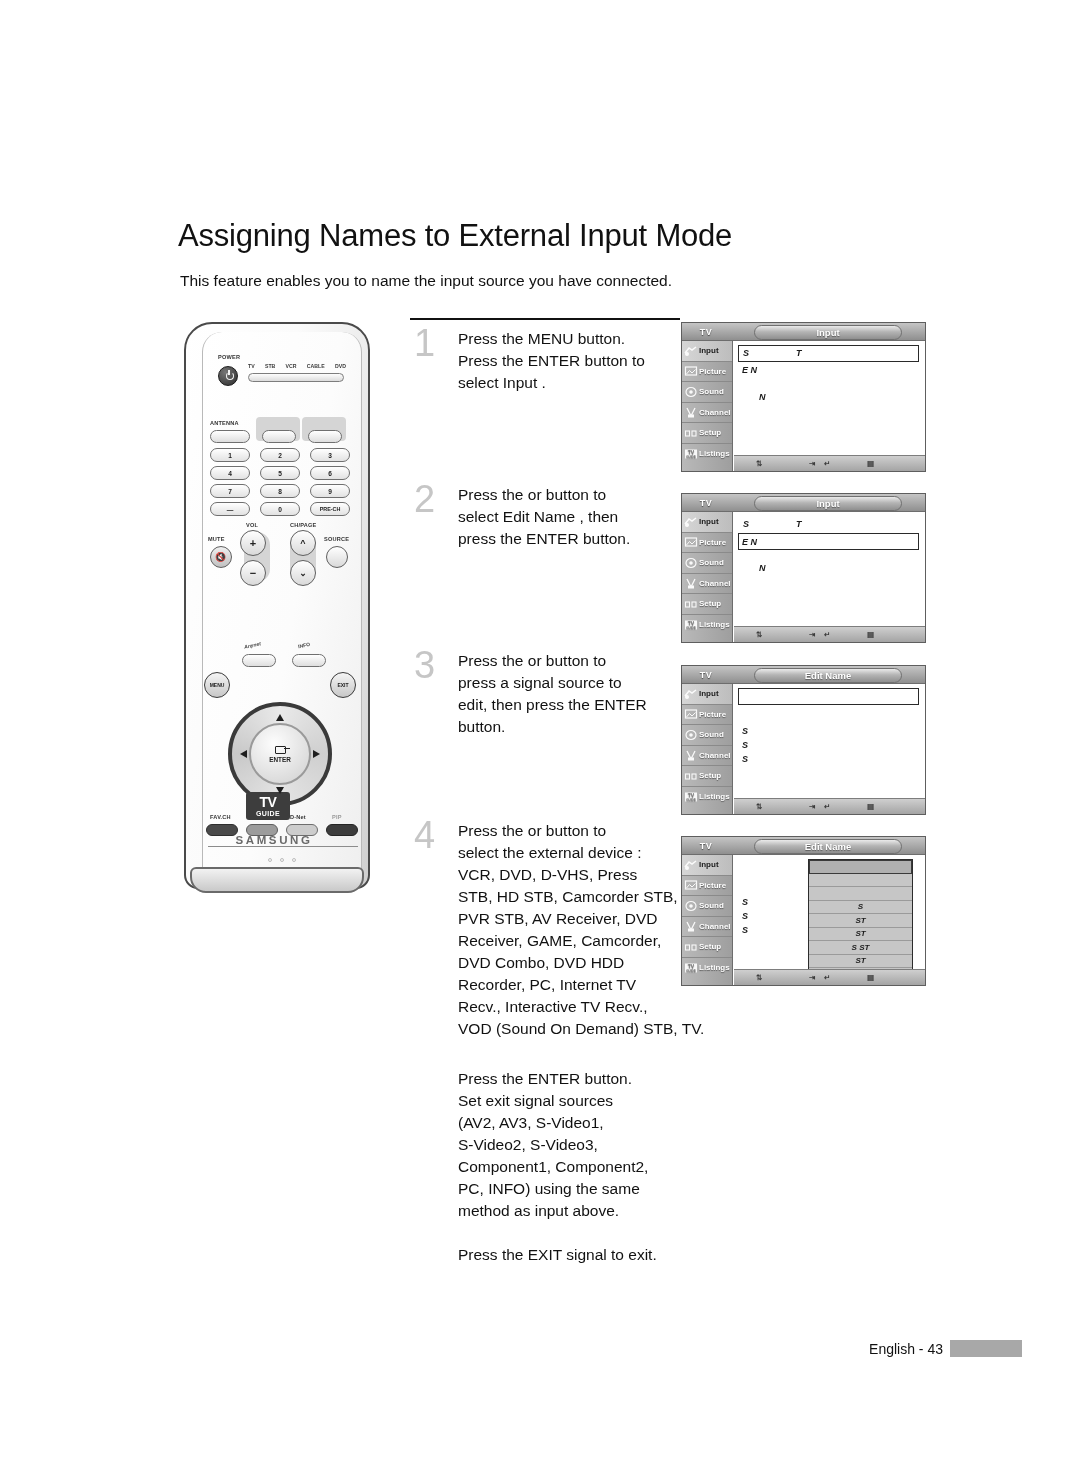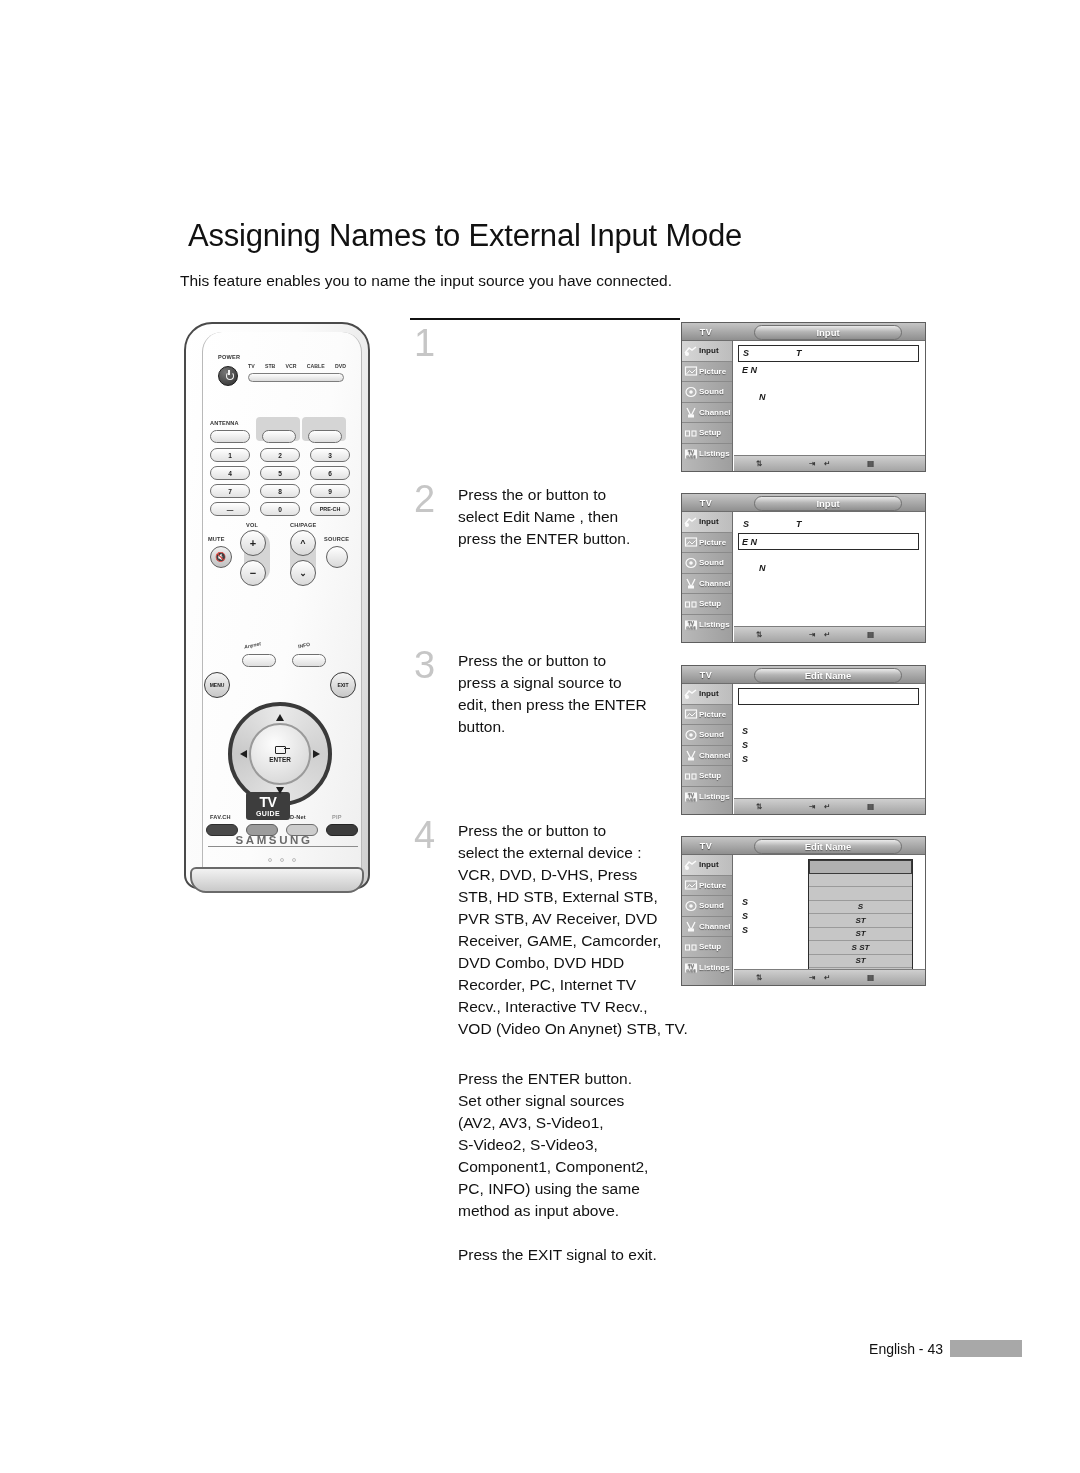--- a/index.html
+++ b/index.html
@@ -10,21 +10,21 @@
     font-family:"Liberation Sans", sans-serif;
     color:#000;
     position:relative;
     overflow:hidden;
   }
 
   
   .page-title{
     position:absolute; left:178px; top:218px;
     font-size:31px; font-weight:400; letter-spacing:-0.2px;
-    color:#111; white-space:nowrap;margin-left:10px;
+    color:#111; white-space:nowrap;
   }
   .page-intro{
     position:absolute; left:180px; top:272px;
     font-size:15.5px; color:#111; white-space:nowrap;
   }
 
   
   .remote-wrap{ position:absolute; left:178px; top:322px; width:200px; height:595px; }
   .remote-body{
     position:absolute; left:6px; top:0; width:186px; height:567px;
@@ -344,20 +344,25 @@
   </div>
   <div class="samsung-logo">SAMSUNG</div>
   <div class="remote-base"></div>
 </div>
 
 <div class="steps">
   <div class="rule"></div>
 
   <div class="step" style="min-height:150px;">
     <div class="step-num">1</div>
+    <div class="step-text">
+      <div>Press the MENU button.</div>
+      <div>Press the ENTER button to</div>
+      <div>select  Input .</div>
+    </div>
   </div>
 
   <div class="step" style="min-height:160px;">
     <div class="step-num">2</div>
     <div class="step-text">
       <div>Press the    or     button to</div>
       <div>select  Edit Name , then</div>
       <div>press the ENTER button.</div>
     </div>
   </div>
@@ -371,34 +376,34 @@
       <div>button.</div>
     </div>
   </div>
 
   <div class="step" style="min-height:0;">
     <div class="step-num">4</div>
     <div class="step-text" style="width:268px;">
       <div>Press the    or     button to</div>
       <div>select the external device :</div>
       <div>VCR, DVD, D-VHS, Press</div>
-      <div>STB, HD STB, External STB,</div>
+      <div>STB, HD STB, Camcorder STB,</div>
       <div>PVR STB, AV Receiver, DVD</div>
       <div>Receiver, GAME, Camcorder,</div>
       <div>DVD Combo, DVD HDD</div>
       <div>Recorder, PC, Internet TV</div>
       <div>Recv., Interactive TV Recv.,</div>
-      <div>VOD (Video On Anynet) STB, TV.</div>
+      <div>VOD (Sound On Demand) STB, TV.</div>
     </div>
   </div>
 
   <div class="gap"></div>
   <div class="step-extra">
     <div>Press the ENTER button.</div>
-    <div>Set other signal sources</div>
+    <div>Set exit signal sources</div>
     <div>(AV2, AV3, S-Video1,</div>
     <div>S-Video2, S-Video3,</div>
     <div>Component1, Component2,</div>
     <div>PC, INFO) using the same</div>
     <div>method as input above.</div>
   </div>
   <div class="gap"></div>
   <div class="step-extra">
     <div>Press the EXIT signal to exit.</div>
   </div>

